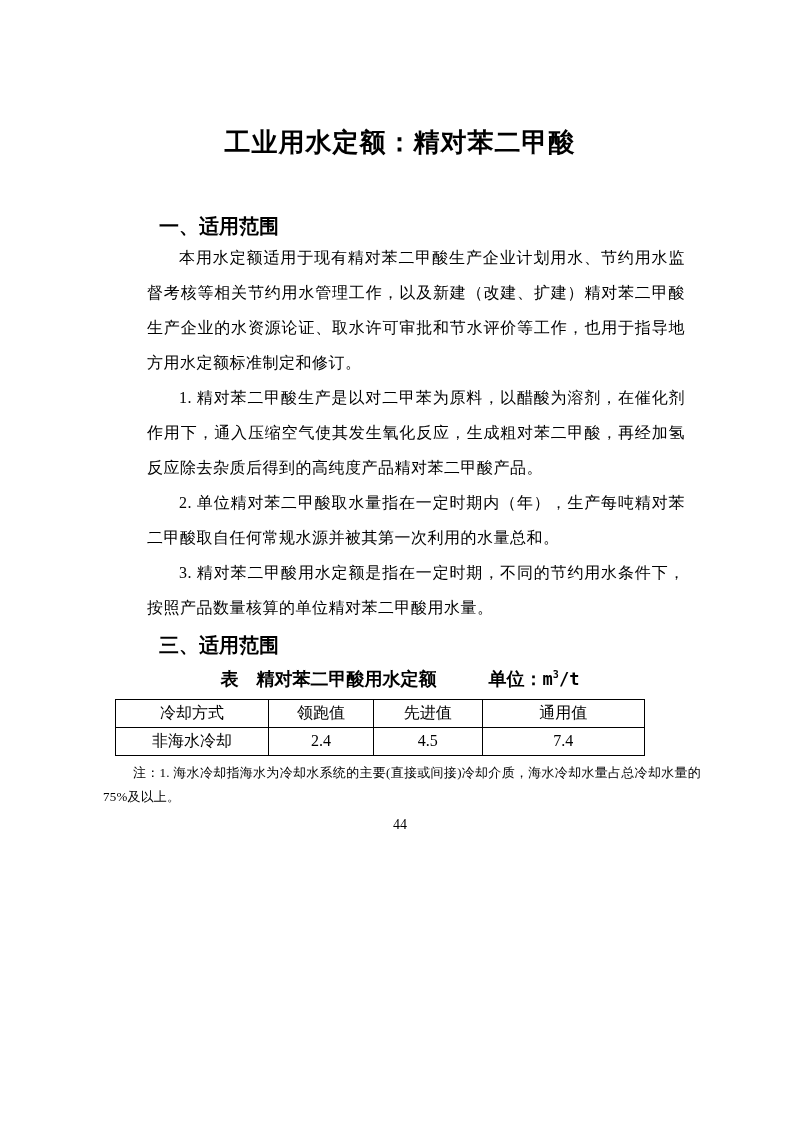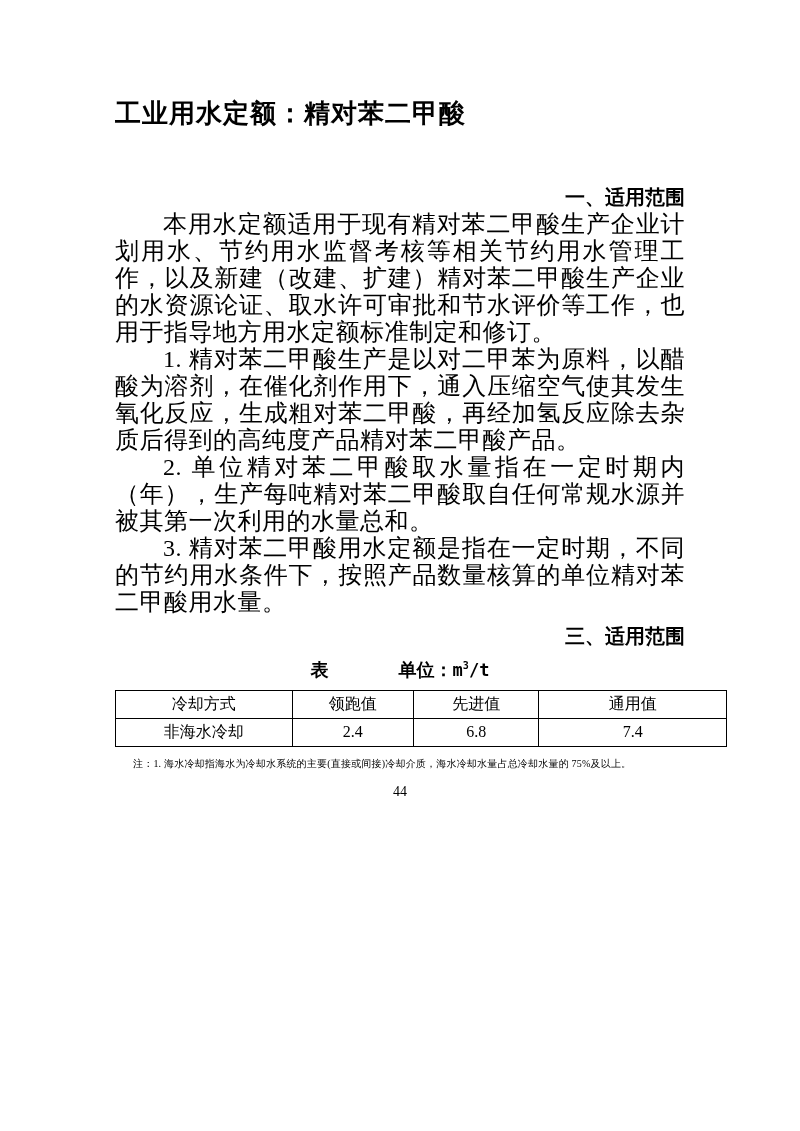--- a/index.html
+++ b/index.html
@@ -16,63 +16,64 @@
     width: 800px;
     height: 1131px;
     padding: 93px 115px 0 115px;
     background: #ffffff;
   }
   .doc-title {
     font-family: "Liberation Serif", "DejaVu Serif", serif;
     font-weight: bold;
     font-size: 26px;
     letter-spacing: 1px;
-    text-align: left;
+    text-align: center;
     line-height: 42px;
+    margin-top: 29px;
   }
   .section-heading {
     font-family: "Liberation Sans", "DejaVu Sans", sans-serif;
     font-weight: bold;
     font-size: 20px;
     line-height: 28px;
     padding-left: 44px;
     margin-top: 6px;
     margin-bottom: 0;
-    text-align: right;
   }
   .section-heading.first {
     margin-top: 48px;
   }
   .body-para {
-    font-size: 24px;
-    line-height: 27px;
+    font-size: 16px;
+    line-height: 35px;
     text-align: justify;
     text-indent: 2em;
     letter-spacing: 0.5px;
+    margin-left: 32px;
   }
   .table-caption {
     margin-top: 4px;
     display: flex;
     justify-content: center;
     align-items: baseline;
     font-family: "Liberation Sans", "DejaVu Sans", sans-serif;
     font-weight: bold;
     font-size: 18px;
     line-height: 24px;
   }
   .table-caption .cap-label { margin-right: 18px; }
   .table-caption .cap-unit { margin-left: 52px; }
   .cap-unit-value {
     font-family: "DejaVu Sans Mono", "Liberation Mono", monospace;
     font-weight: bold;
     font-size: 17px;
   }
   .cap-unit-value sup { font-size: 10px; }
   table.quota-table {
-    width: 612px;
+    width: 530px;
     margin-top: 8px;
     border-collapse: collapse;
     table-layout: fixed;
   }
   table.quota-table th, table.quota-table td {
     border: 1px solid #000;
     height: 28px;
     text-align: center;
     vertical-align: middle;
     font-weight: normal;
@@ -84,21 +85,21 @@
   col.c1 { width: 28.9%; }
   col.c2 { width: 19.9%; }
   col.c3 { width: 20.5%; }
   col.c4 { width: 30.7%; }
   .notes {
     margin-top: 5px;
     margin-left: -12px;
     margin-right: -16px;
   }
   .note-para {
-    font-size: 10px;
+    font-size: 13px;
     line-height: 24px;
     text-align: justify;
     text-indent: 30px;
     letter-spacing: 0.2px;
   }
   .page-number {
     margin-top: 8px;
     text-align: center;
     font-size: 14px;
     font-family: "Liberation Serif", "DejaVu Serif", serif;
@@ -115,20 +116,21 @@
   <p class="body-para">本用水定额适用于现有精对苯二甲酸生产企业计划用水、节约用水监督考核等相关节约用水管理工作，以及新建（改建、扩建）精对苯二甲酸生产企业的水资源论证、取水许可审批和节水评价等工作，也用于指导地方用水定额标准制定和修订。</p>
 
   <p class="body-para">1. 精对苯二甲酸生产是以对二甲苯为原料，以醋酸为溶剂，在催化剂作用下，通入压缩空气使其发生氧化反应，生成粗对苯二甲酸，再经加氢反应除去杂质后得到的高纯度产品精对苯二甲酸产品。</p>
   <p class="body-para">2. 单位精对苯二甲酸取水量指在一定时期内（年），生产每吨精对苯二甲酸取自任何常规水源并被其第一次利用的水量总和。</p>
   <p class="body-para">3. 精对苯二甲酸用水定额是指在一定时期，不同的节约用水条件下，按照产品数量核算的单位精对苯二甲酸用水量。</p>
 
   <h2 class="section-heading">三、适用范围</h2>
 
   <div class="table-caption">
     <span class="cap-label">表</span>
+    <span class="cap-title">精对苯二甲酸用水定额</span>
     <span class="cap-unit">
       <span>单位：</span><span class="cap-unit-value"><span>m</span><sup>3</sup><span>/t</span></span>
     </span>
   </div>
 
   <table class="quota-table">
     <colgroup>
       <col class="c1">
         <col class="c2">
         <col class="c3">
@@ -139,21 +141,21 @@
         <th>冷却方式</th>
         <th>领跑值</th>
         <th>先进值</th>
         <th>通用值</th>
       </tr>
     </thead>
     <tbody>
       <tr>
         <td>非海水冷却</td>
         <td>2.4</td>
-        <td>6.8</td>
+        <td>4.5</td>
         <td>7.4</td>
       </tr>
     </tbody>
   </table>
 
   <div class="notes">
     <p class="note-para">注：1. 海水冷却指海水为冷却水系统的主要(直接或间接)冷却介质，海水冷却水量占总冷却水量的 75%及以上。</p>
   </div>
 
   <div class="page-number">44</div>

